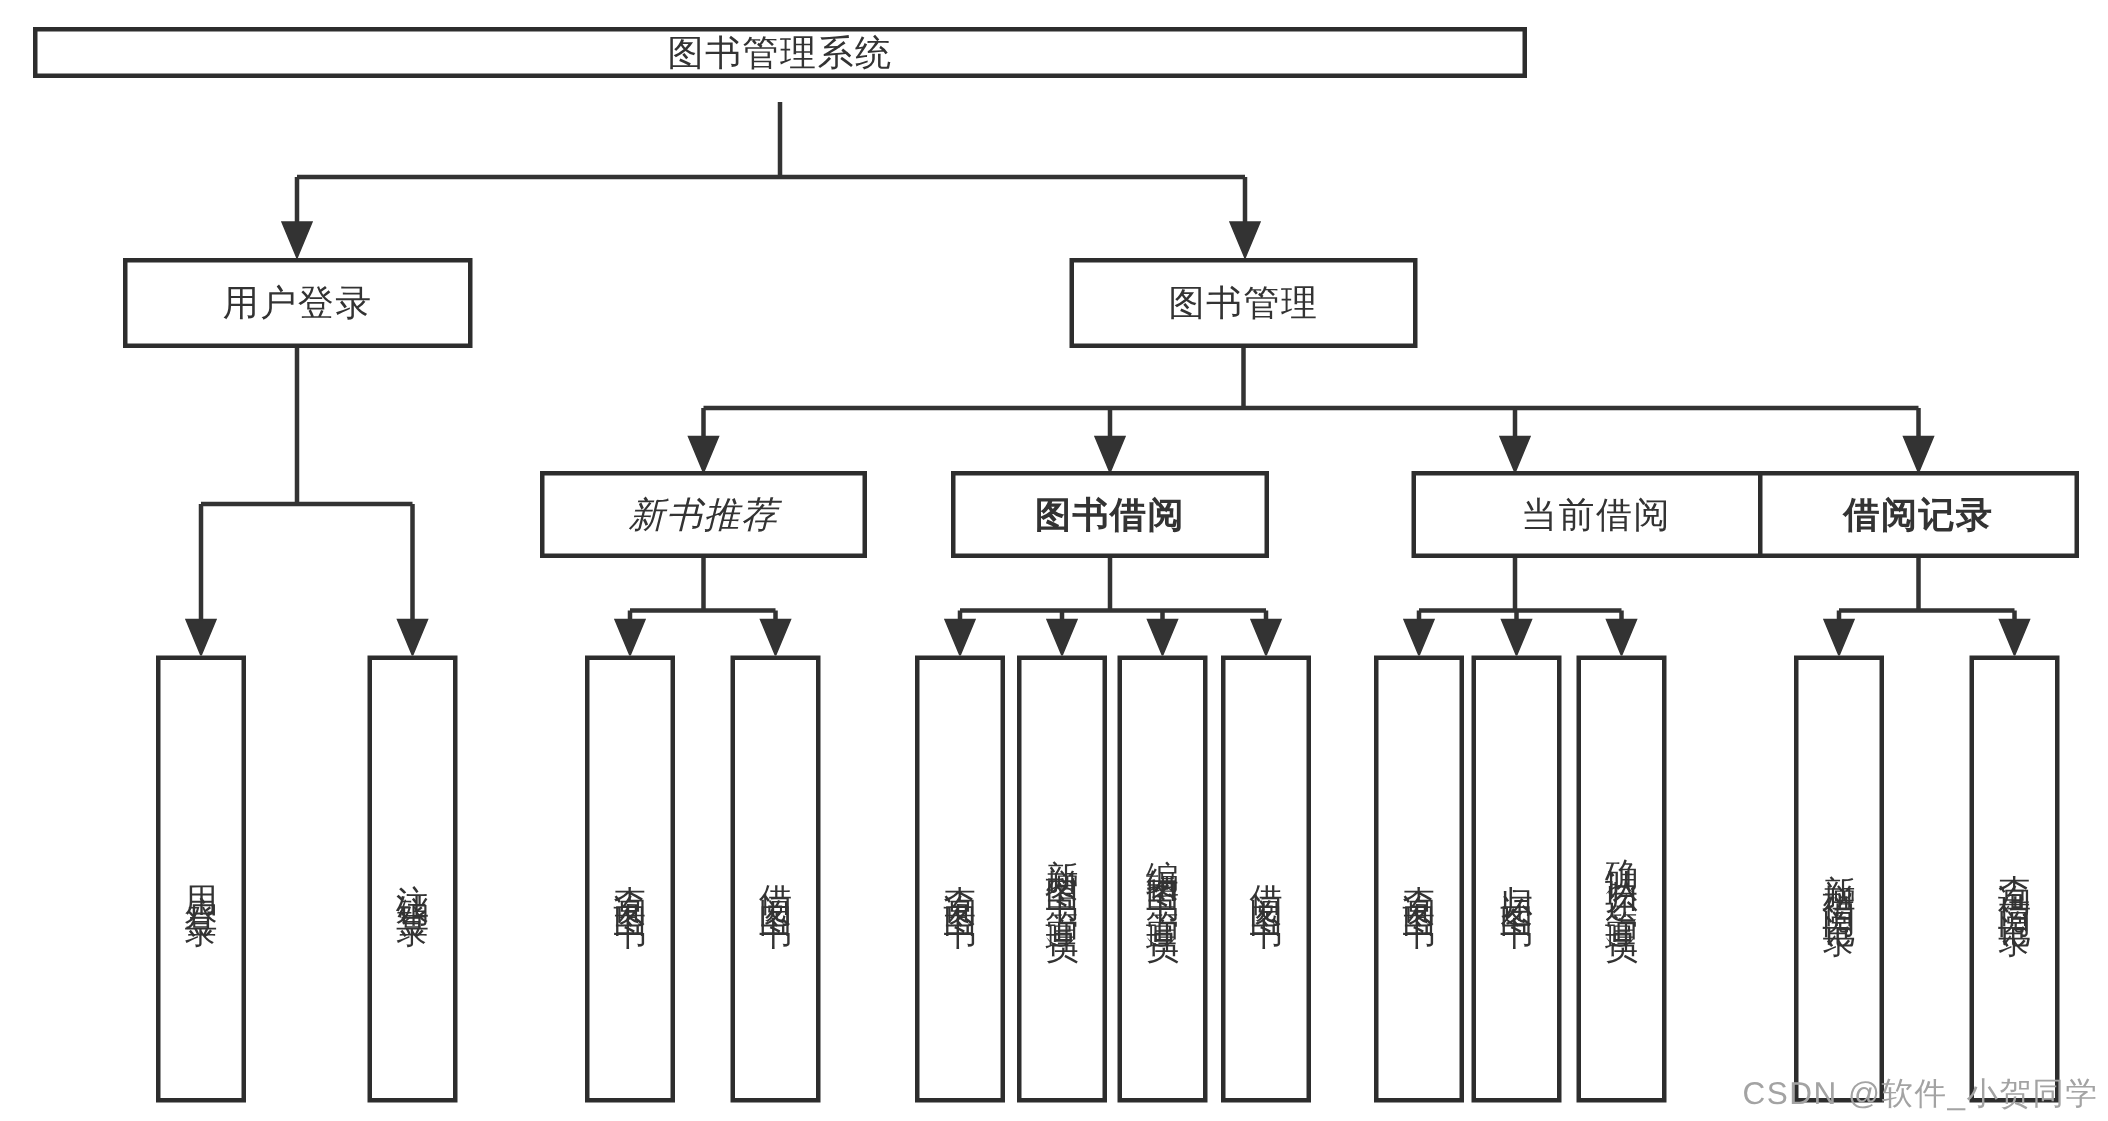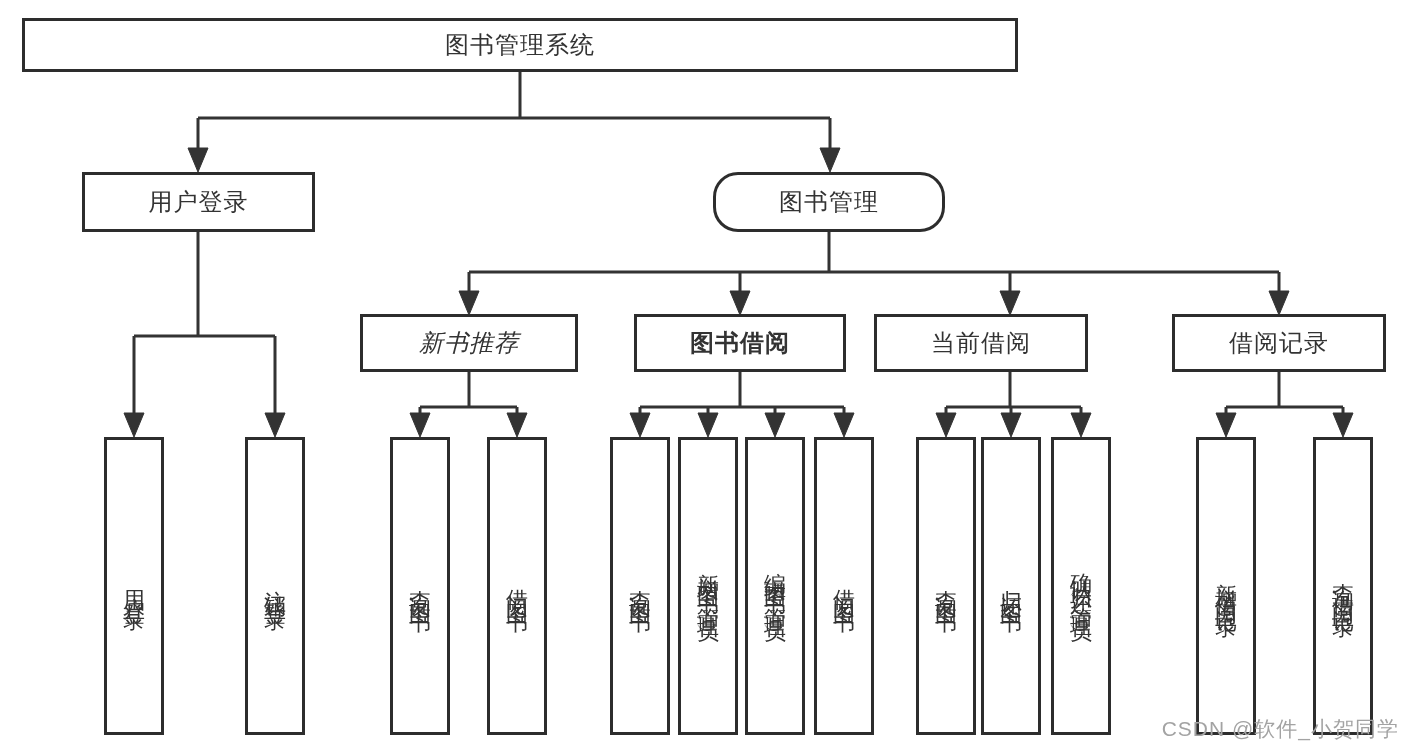--- a/index.html
+++ b/index.html
@@ -37,28 +37,28 @@
     font-size: 24px;
     letter-spacing: 1px;
     white-space: nowrap;
   }
   .leaf {
     writing-mode: vertical-rl;
     font-size: 22px;
     letter-spacing: 7px;
     line-height: 1;
   }
-  .root-box    { left: 22px;  top: 18px;  width: 996px; height: 54px; }
+  .root-box    { left: 22px;  top: 18px;  width: 996px; height: 34px; }
   .n-userlogin { left: 82px;  top: 172px; width: 233px; height: 60px; }
-  .n-bookmgmt  { left: 713px; top: 172px; width: 232px; height: 60px; border-radius: 25px; }
+  .n-bookmgmt  { left: 713px; top: 172px; width: 232px; height: 60px; }
   .lv3 { top: 314px; height: 58px; }
   .n-newbook  { left: 360px;  width: 218px; font-style: italic; }
   .n-borrow   { left: 634px;  width: 212px; font-weight: bold; }
-  .n-current  { left: 874px;  width: 214px; }
-  .n-records  { left: 1172px; width: 214px; }
+  .n-current  { left: 941px;  width: 246px; }
+  .n-records  { left: 1172px; width: 214px; font-weight: bold; }
   .leaf { top: 437px; width: 60px; height: 298px; }
   .lf-1  { left: 104px; }
   .lf-2  { left: 245px; }
   .lf-3  { left: 390px; }
   .lf-4  { left: 487px; }
   .lf-5  { left: 610px; }
   .lf-6  { left: 678px; }
   .lf-7  { left: 745px; }
   .lf-8  { left: 814px; }
   .lf-9  { left: 916px; }

